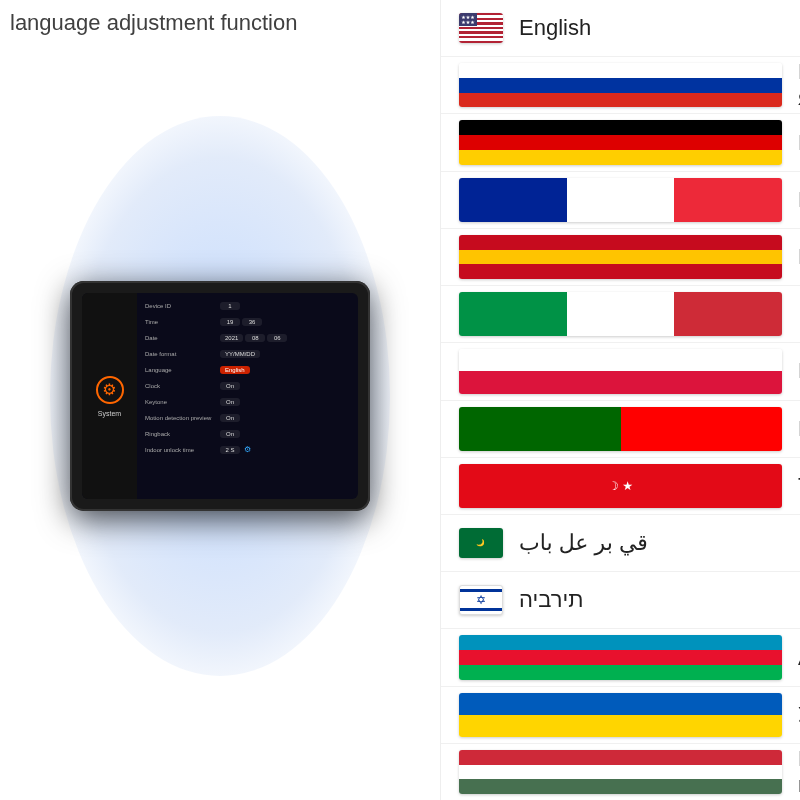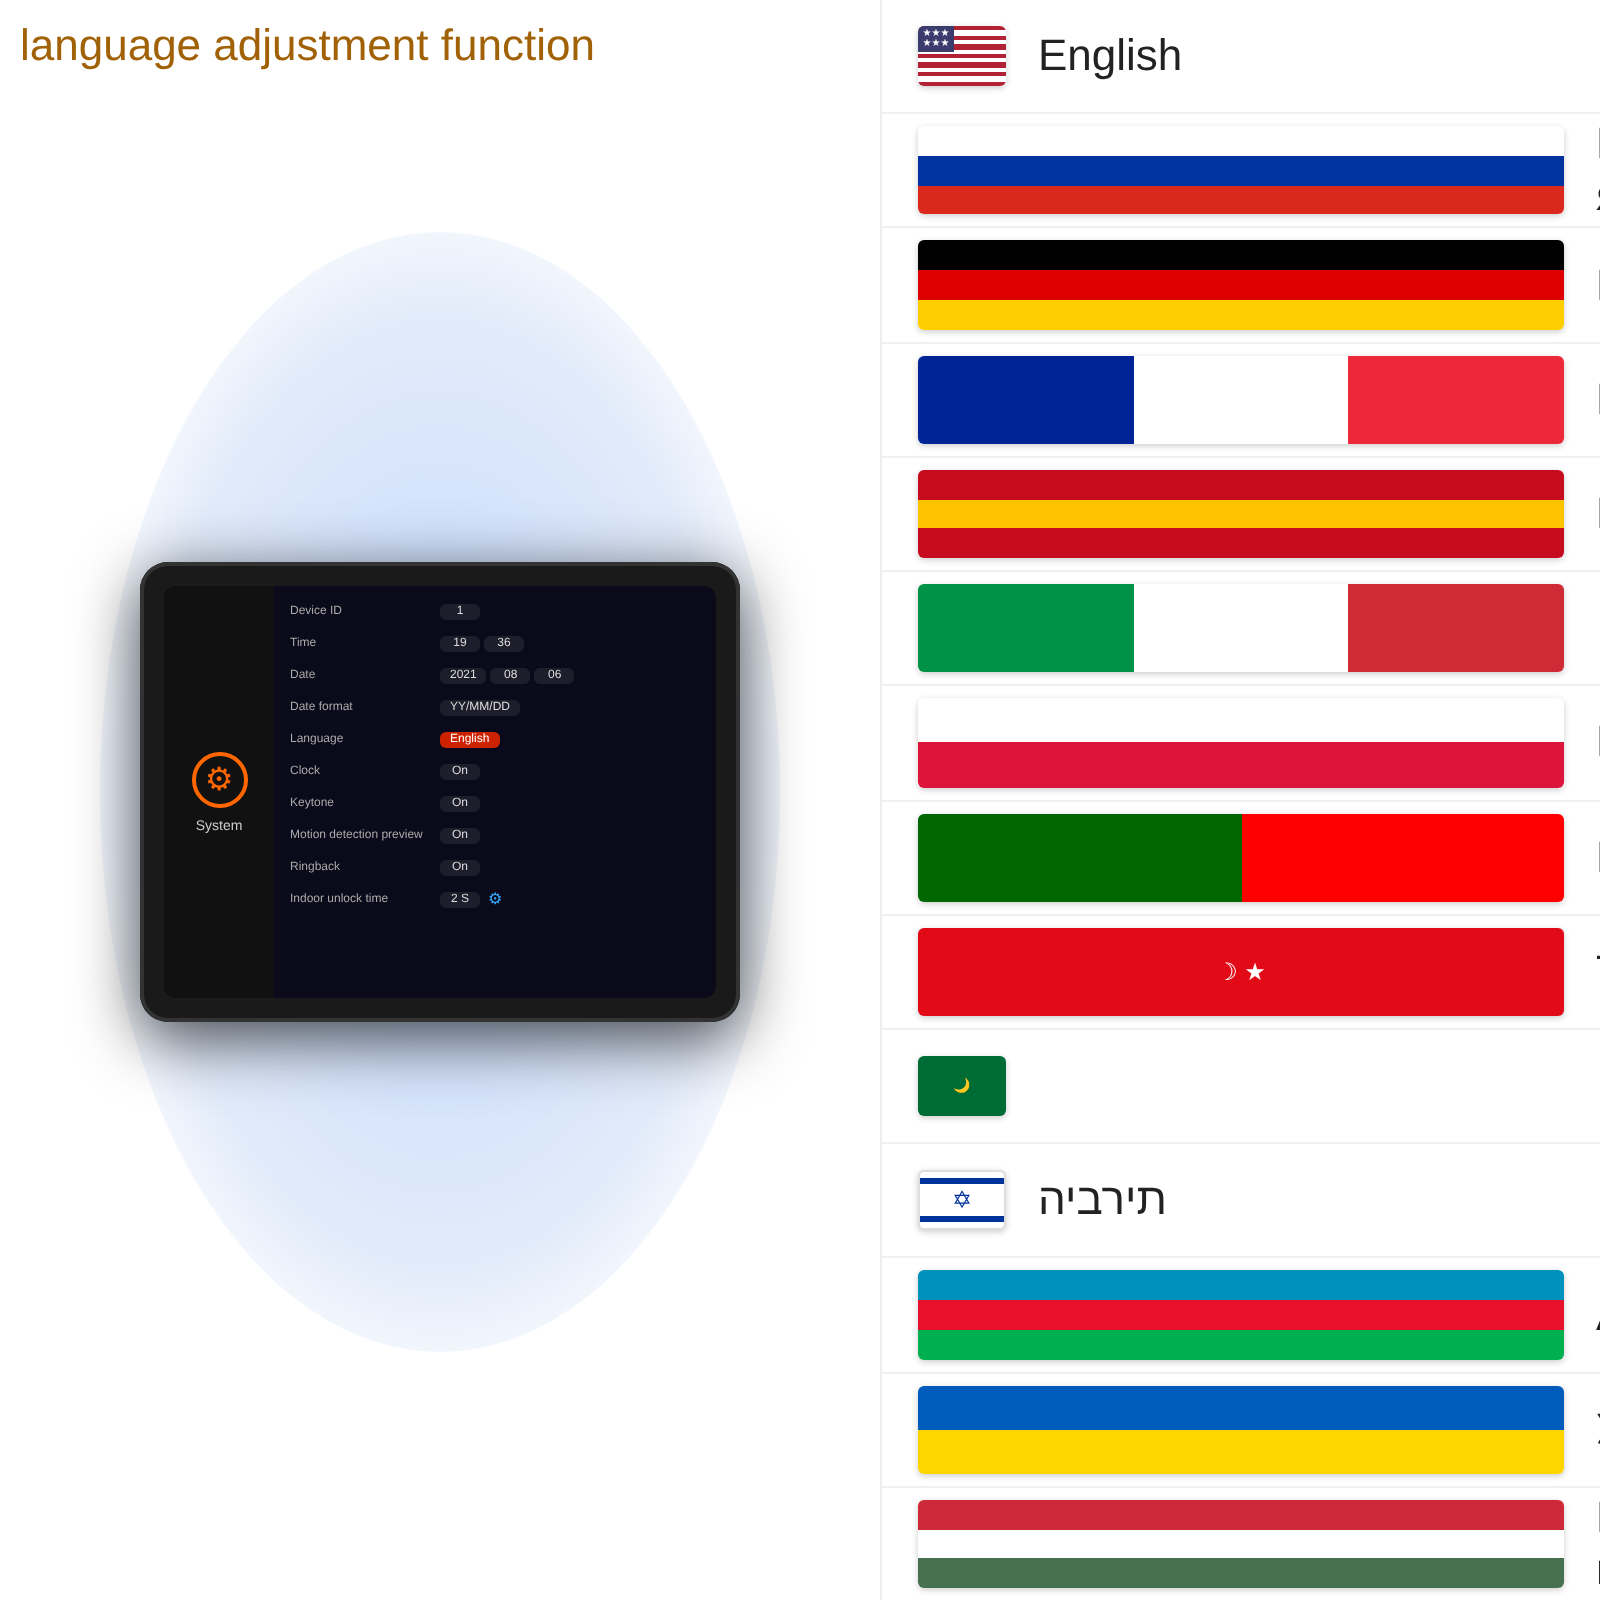--- a/index.html
+++ b/index.html
@@ -21,21 +21,21 @@
       flex-direction: column;
       align-items: center;
       justify-content: flex-start;
       padding-top: 10px;
       background: #fff;
     }
 
     .page-title {
       font-size: 22px;
       font-weight: 400;
-      color: #a16207;
+      color: #404040;
       align-self: flex-start;
       padding-left: 10px;
       margin-bottom: 20px;
     }
 
     
     .device-container {
       position: relative;
       width: 380px;
       height: 680px;
@@ -411,20 +411,21 @@
     <div class="flag flag-tr flag-hbands" style="background:#E30A17;align-items:center;justify-content:center;">
       <span style="color:#fff;font-size:12px;line-height:1;">☽ ★</span>
     </div>
     <span class="lang-name">Türkçe</span>
   </div>
 
   <div class="lang-item">
     <div class="flag" style="background:#006C35;align-items:center;justify-content:center;display:flex;">
       <span style="color:#fff;font-size:7px;text-align:center;">🌙</span>
     </div>
+    <span class="lang-name" style="direction:rtl;">قي بر عل باب</span>
   </div>
 
   <div class="lang-item">
     <div class="flag" style="background:#fff;display:flex;flex-direction:column;align-items:center;justify-content:space-around;padding:2px 0;border:1px solid #ddd;">
       <div style="width:100%;height:3px;background:#003399;"></div>
       <div style="width:100%;display:flex;justify-content:center;">
           <span style="color:#003399;font-size:12px;line-height:1;">✡</span>
         </div>
       <div style="width:100%;height:3px;background:#003399;"></div>
     </div>

